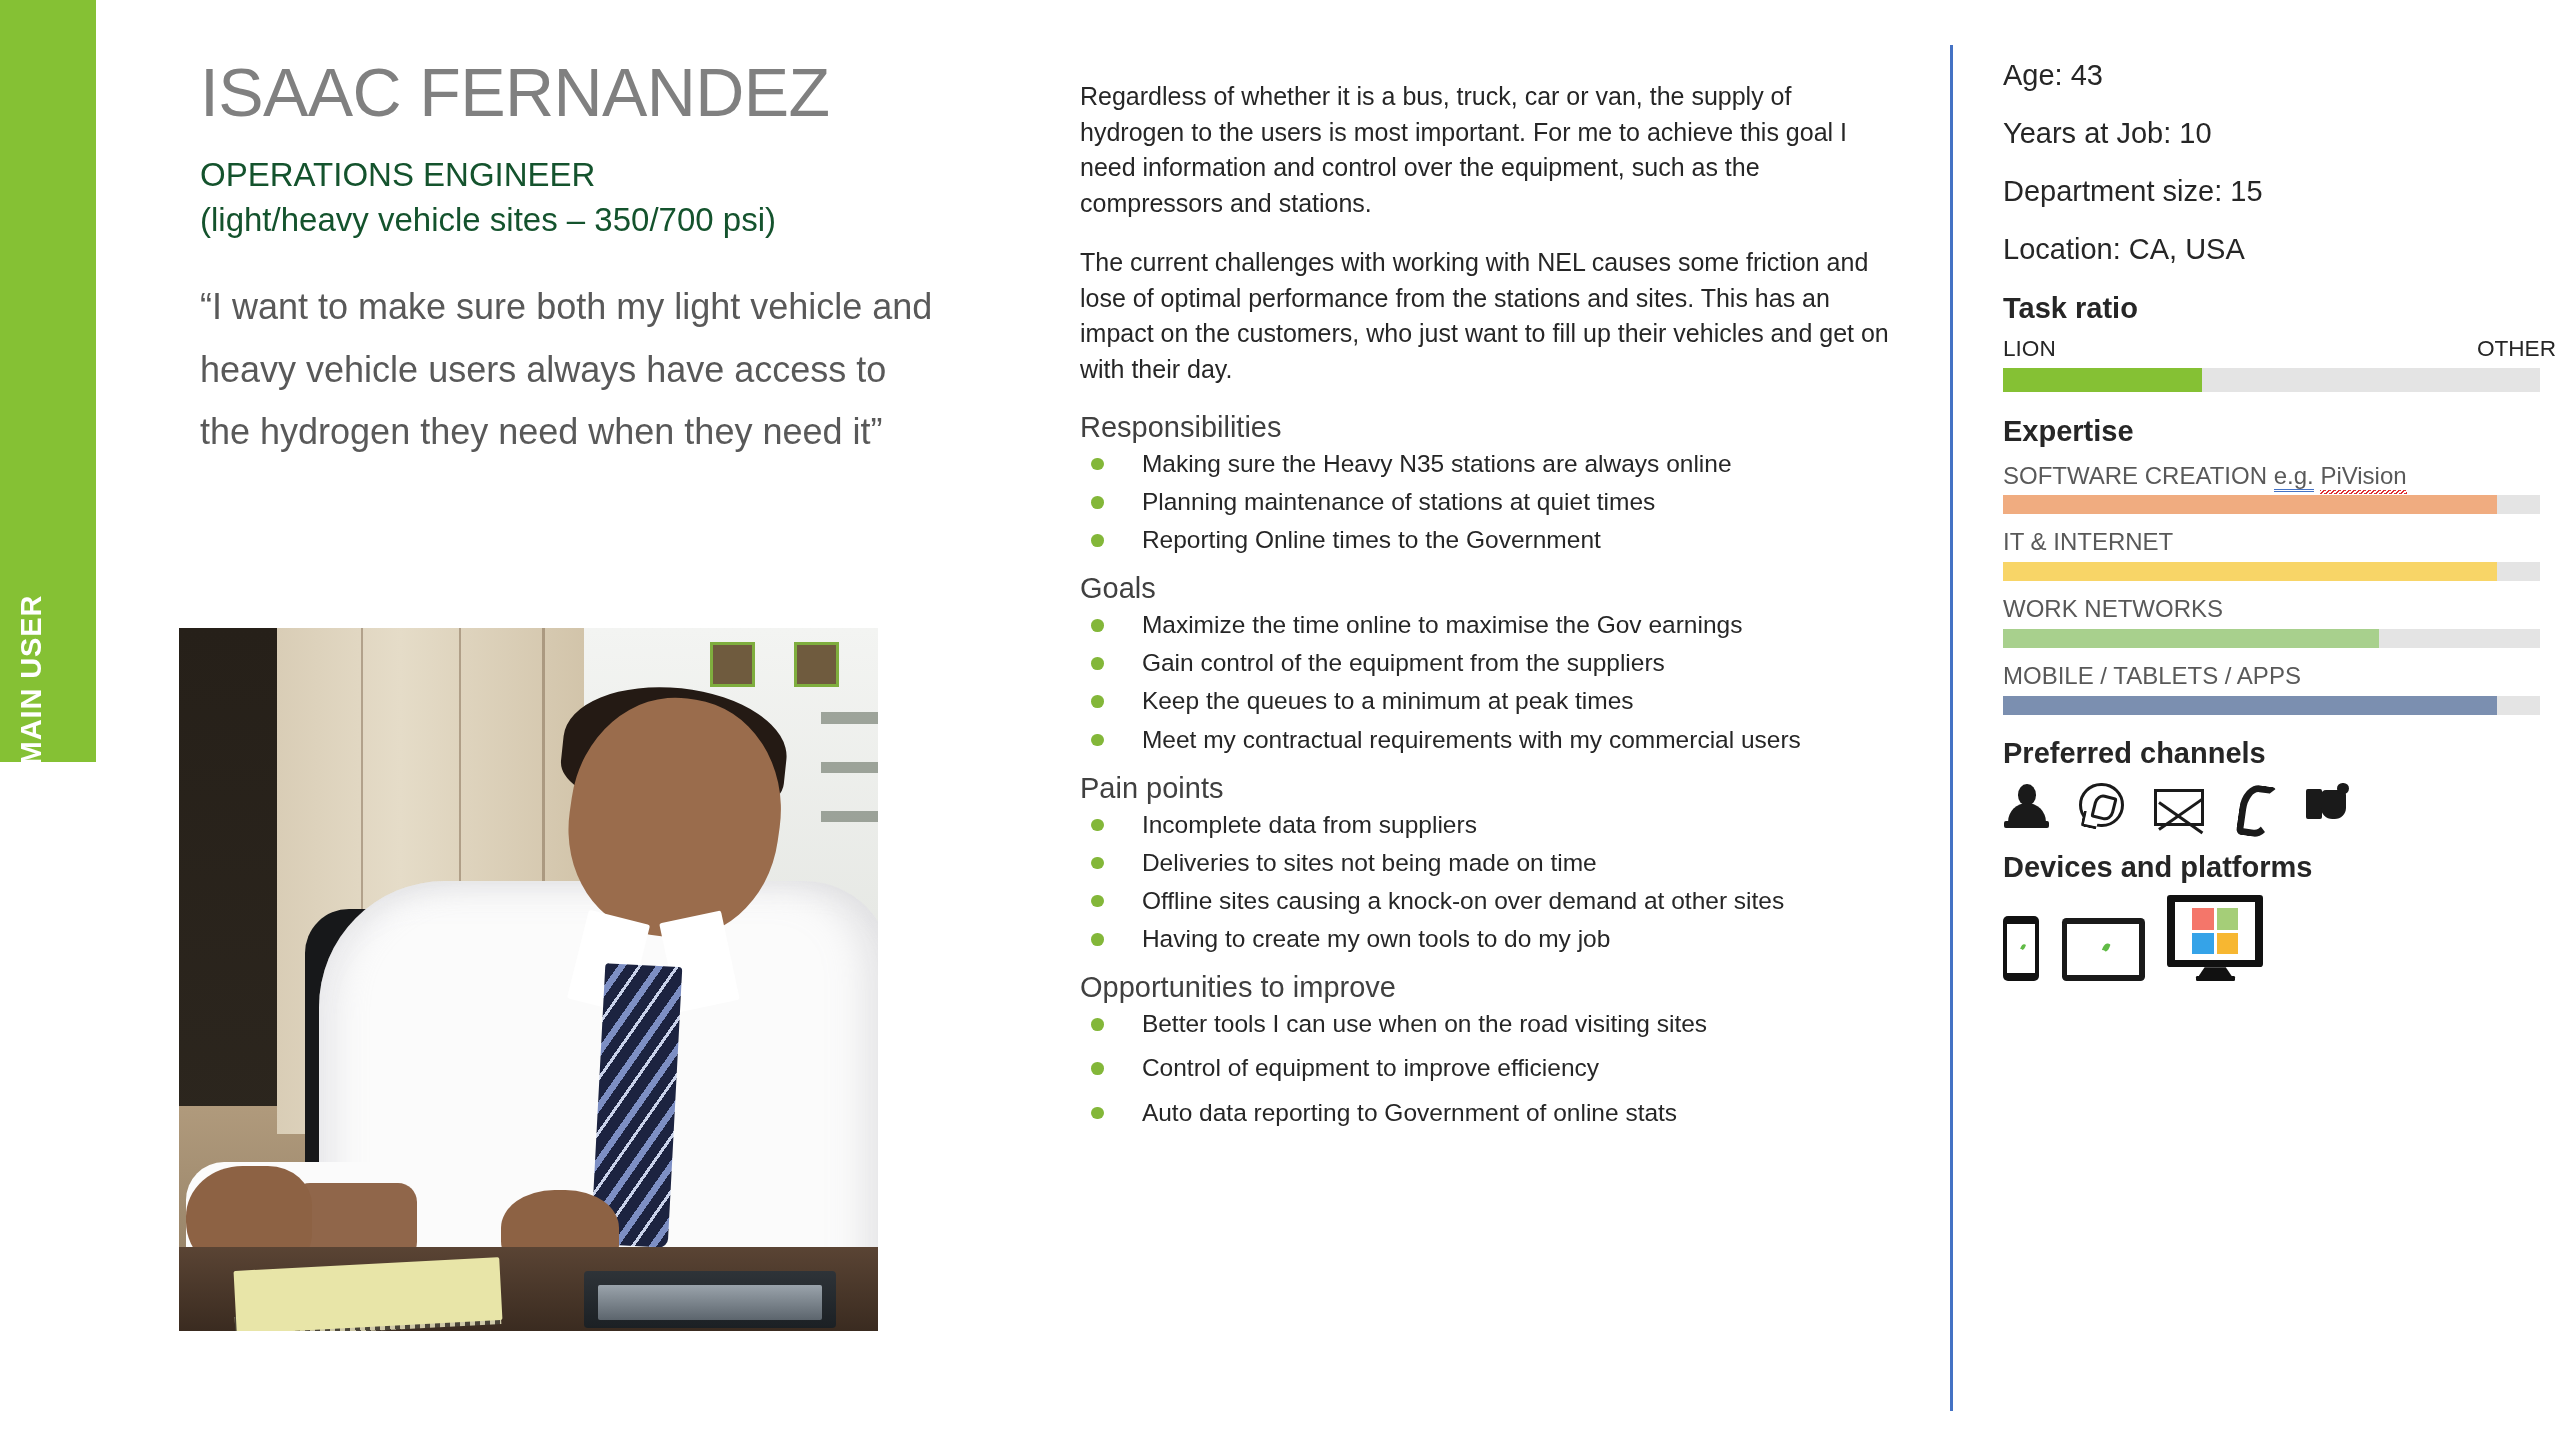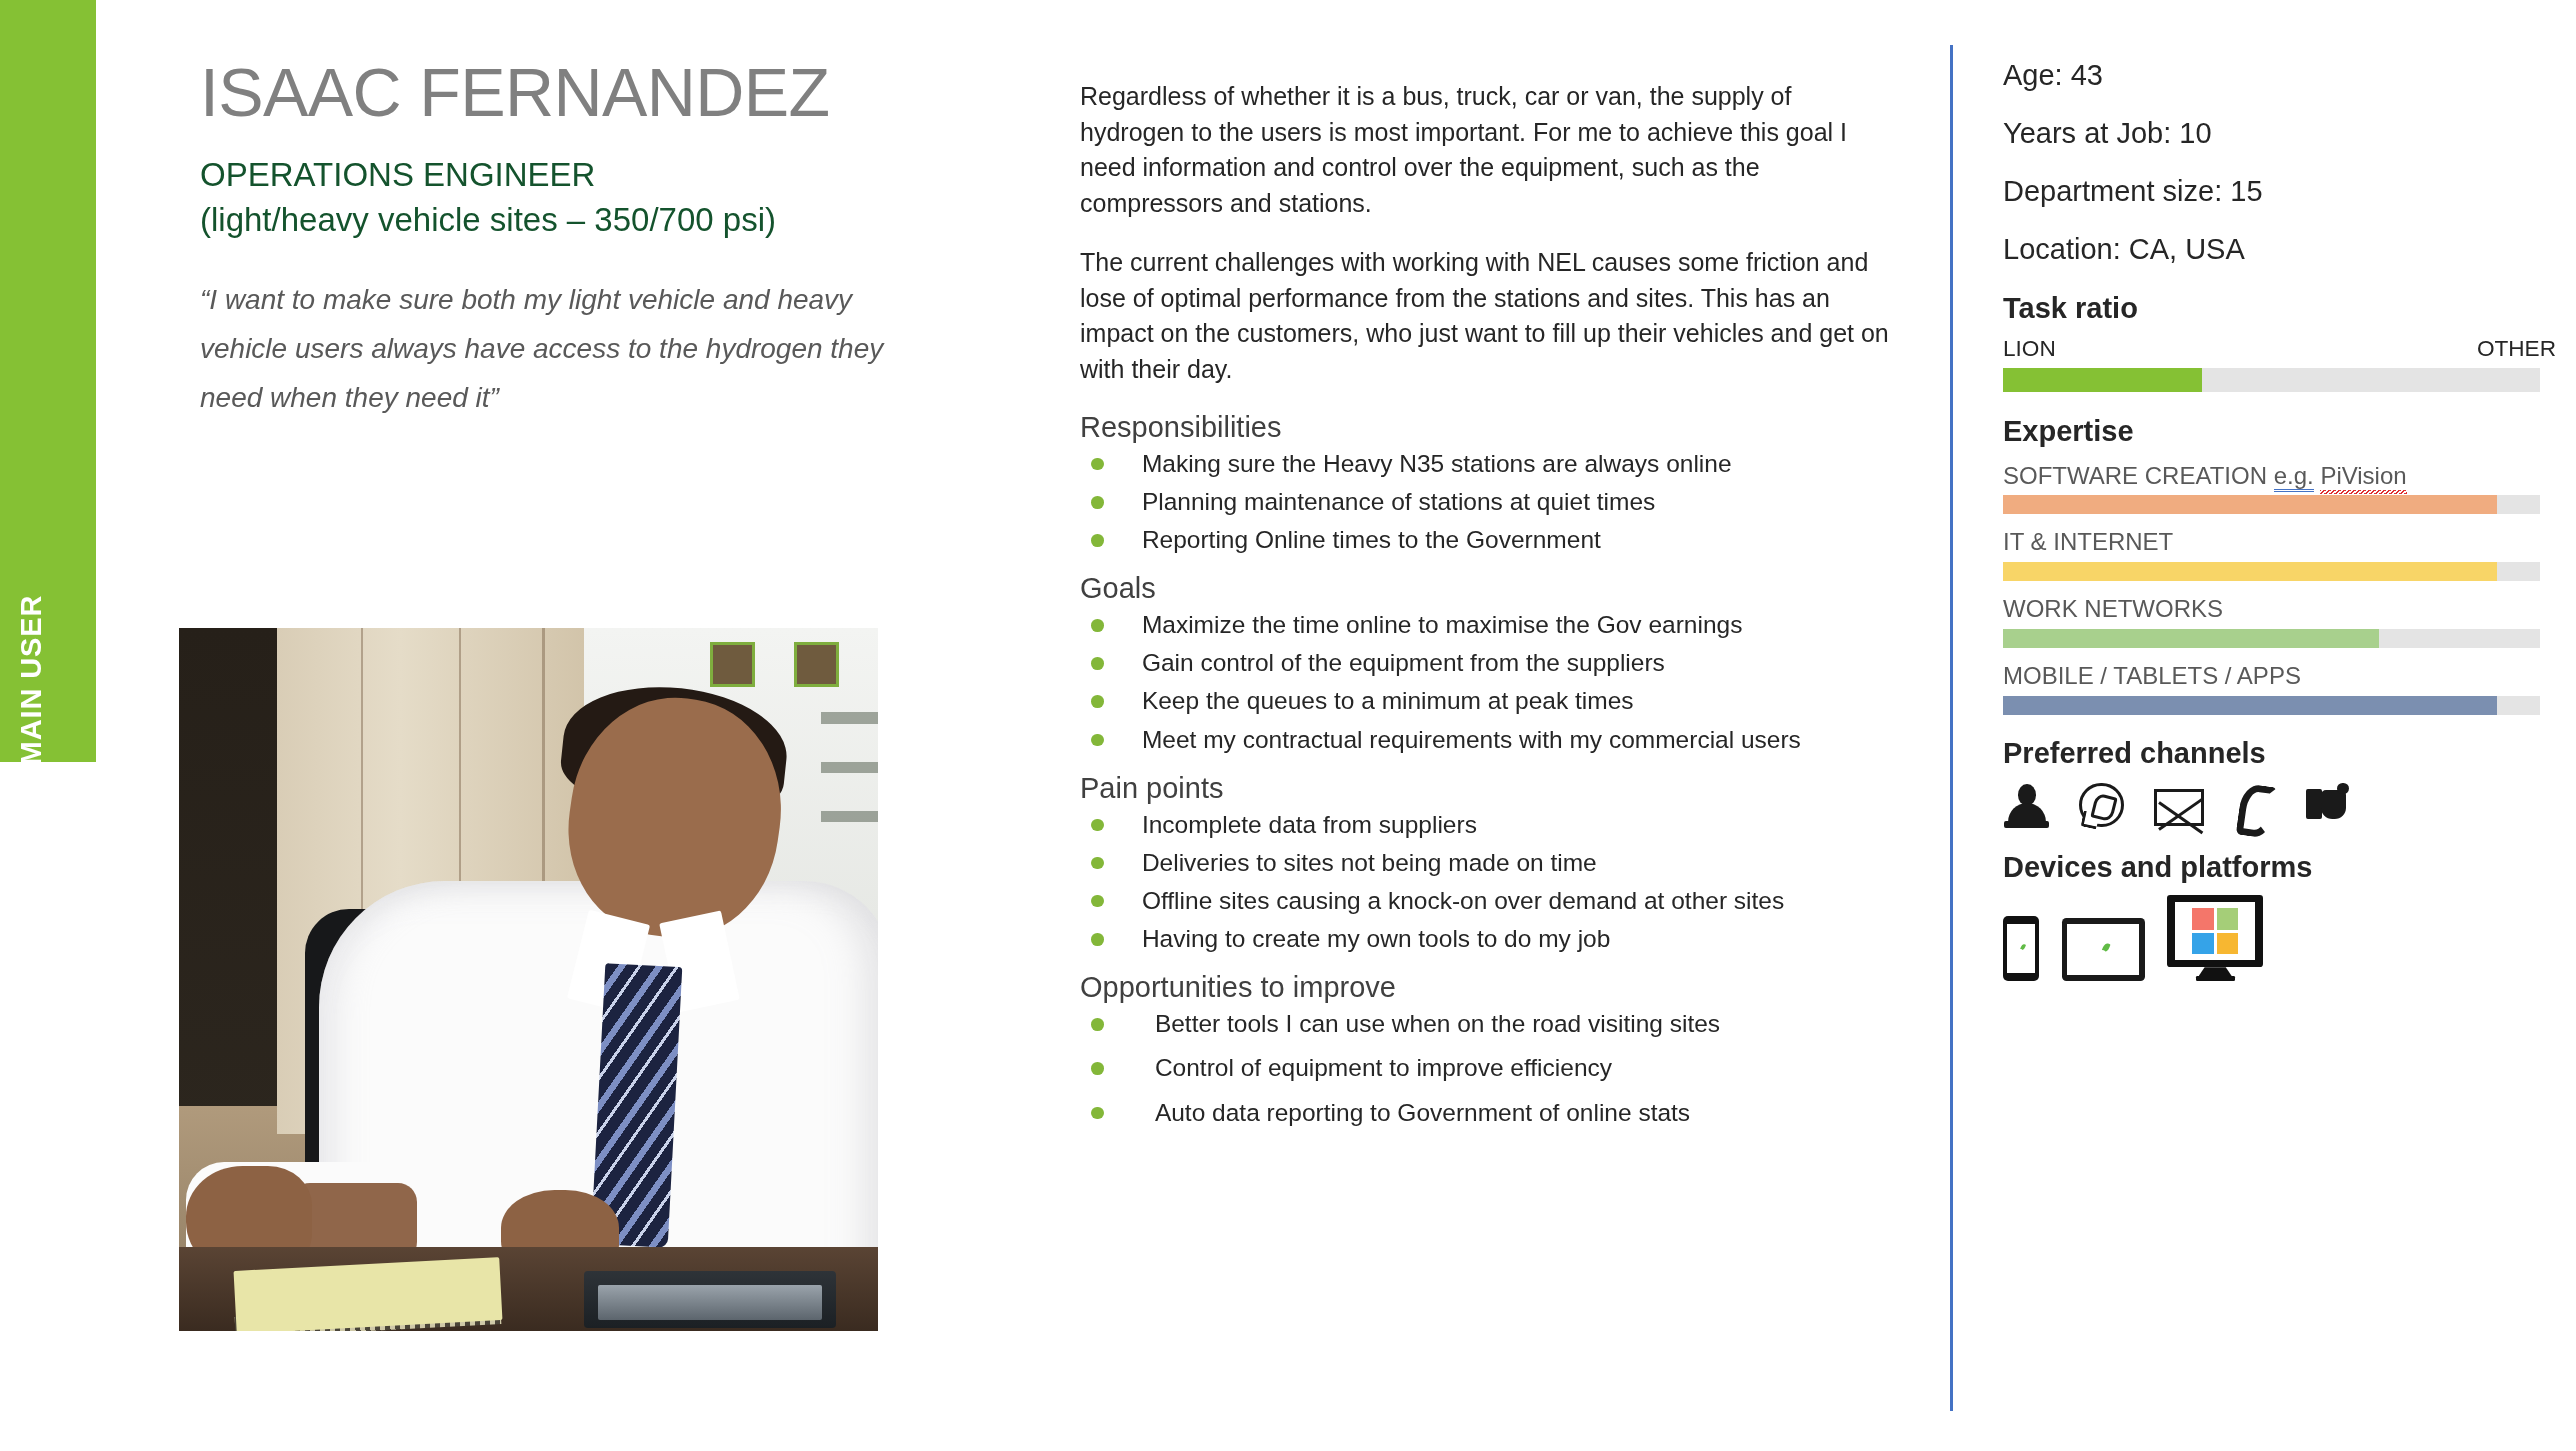--- a/index.html
+++ b/index.html
@@ -53,26 +53,25 @@
     line-height: 1.05;
     margin: 0 0 25px 0;
   }
   .person-role {
     font-size: 33px;
     color: #14532d;
     line-height: 1.36;
     margin: 0 0 33px 0;
   }
   .person-quote {
-    font-size: 28px;
+    font-size: 36px;
     color: #595959;
     line-height: 1.74;
     margin: 0;
     max-width: 742px;
-    font-style: italic;
   }
 
   
   .photo-frame {
     position: absolute;
     left: 179px;
     top: 628px;
     width: 699px;
     height: 703px;
     overflow: hidden;
@@ -226,21 +225,21 @@
     border-radius: 50%;
     background: #83B739;
     margin: 10px 38px 0 11.3px;
   }
   .bullet-text {
     font-size: 24.5px;
     line-height: 1.3;
     color: #262626;
   }
   .list-tight .bullet-row { margin-bottom: 6.3px; }
-  .list-loose .bullet-row { margin-bottom: 12.6px; gap: 13px; }
+  .list-loose .bullet-row { margin-bottom: 12.6px; }
 
   
   .divider {
     position: absolute;
     left: 1950px;
     top: 45px;
     width: 3.1px;
     height: 1366px;
     background: #4472C4;
   }

